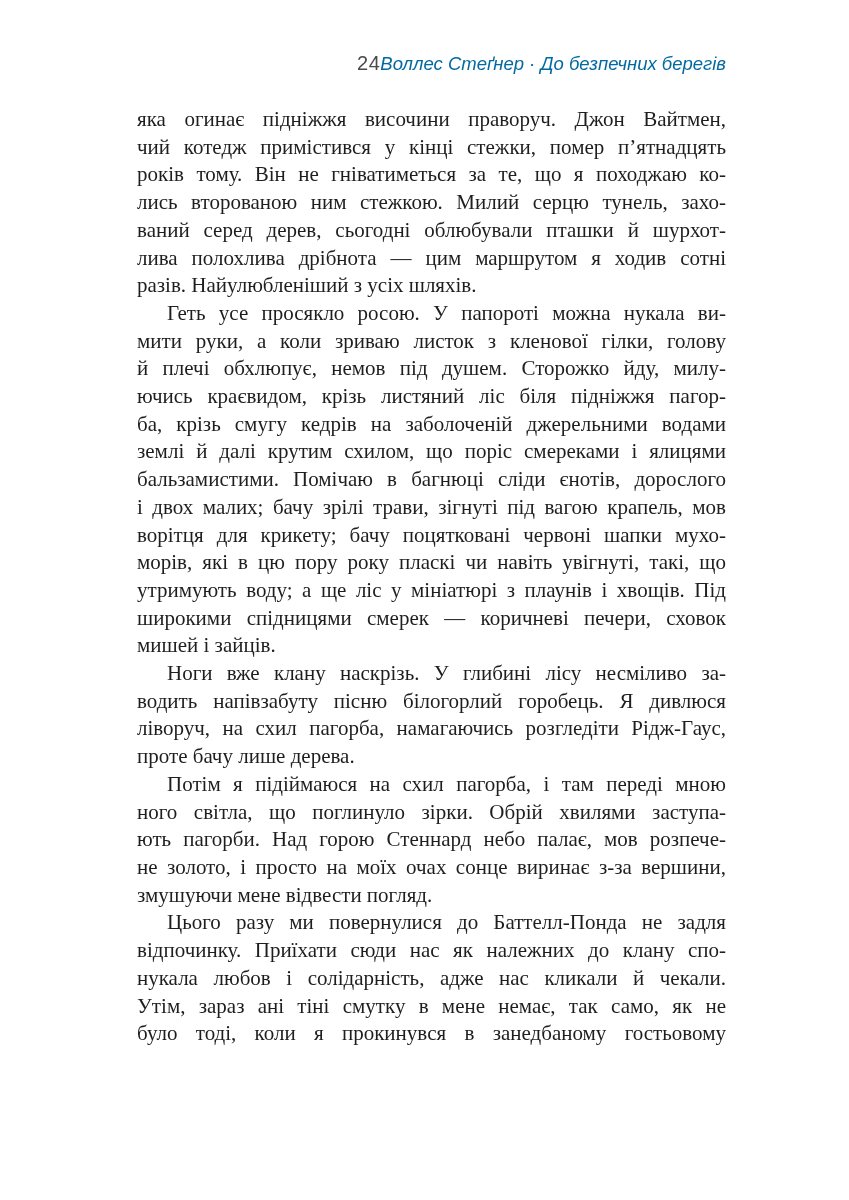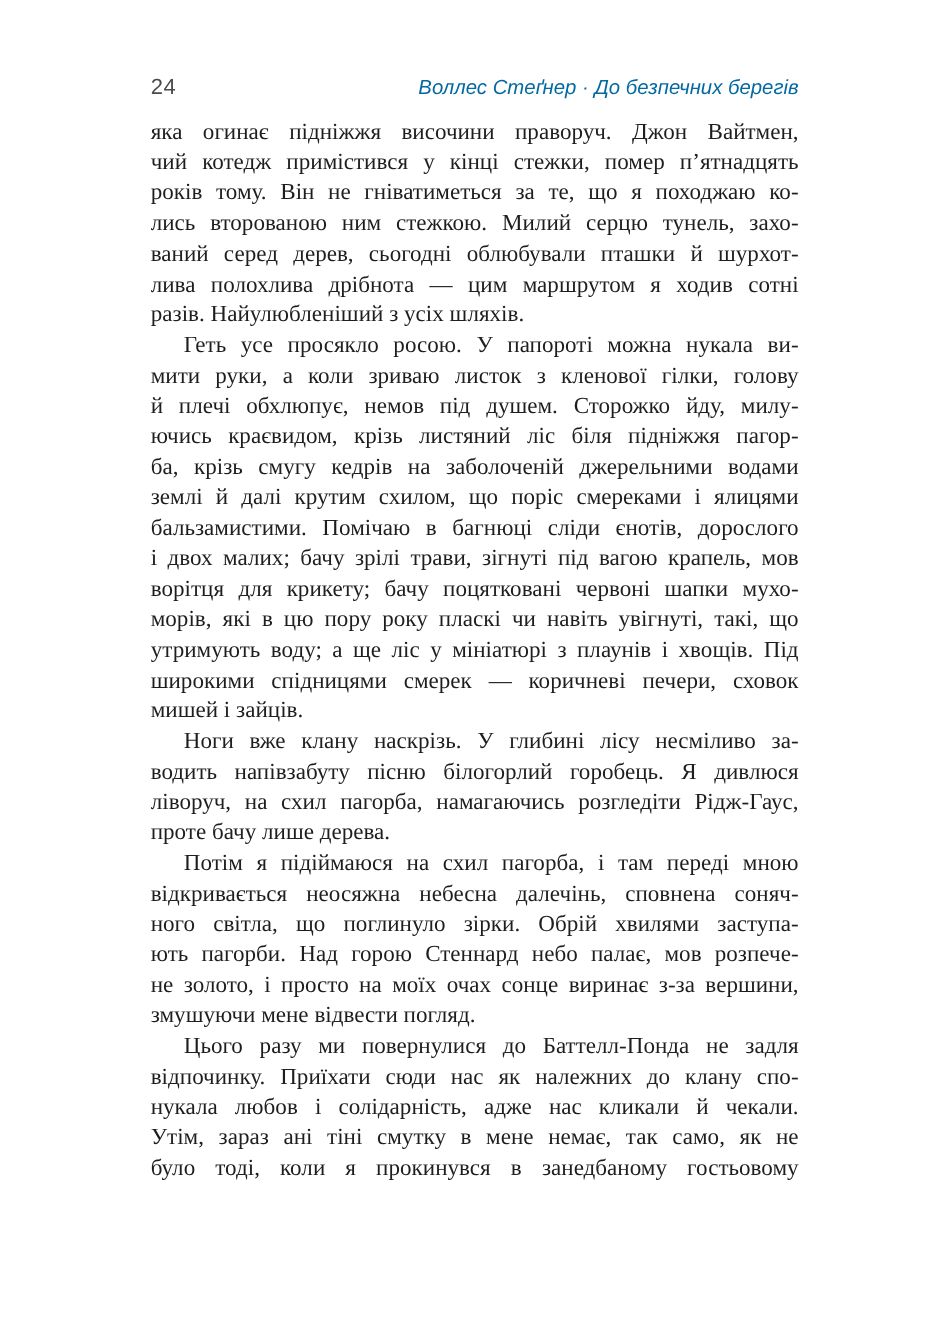--- a/index.html
+++ b/index.html
@@ -11,24 +11,24 @@
     position: relative;
     width: 849px;
     height: 1200px;
     background: #ffffff;
     overflow: hidden;
     font-family: "Liberation Serif", serif;
   }
   .header {
     position: absolute;
     left: 137px;
-    top: 68px;
+    top: 52px;
     width: 589px;
     display: flex;
-    justify-content: space-between;
+    justify-content: flex-end;
     align-items: baseline;
   }
   .folio {
     font-family: "Liberation Sans", sans-serif;
     font-size: 20px;
     font-weight: 400;
     color: #4a4a4a;
     letter-spacing: 0.5px;
   }
   .running-head {
@@ -85,21 +85,20 @@
       <div class="line">ворітця для крикету; бачу поцятковані червоні шапки мухо-</div>
       <div class="line">морів, які в цю пору року пласкі чи навіть увігнуті, такі, що</div>
       <div class="line">утримують воду; а ще ліс у мініатюрі з плаунів і хвощів. Під</div>
       <div class="line">широкими спідницями смерек — коричневі печери, сховок</div>
       <div class="line end">мишей і зайців.</div>
       <div class="line indent">Ноги вже клану наскрізь. У глибині лісу несміливо за-</div>
       <div class="line">водить напівзабуту пісню білогорлий горобець. Я дивлюся</div>
       <div class="line">ліворуч, на схил пагорба, намагаючись розгледіти Рідж-Гаус,</div>
       <div class="line end">проте бачу лише дерева.</div>
       <div class="line indent">Потім я підіймаюся на схил пагорба, і там переді мною</div>
-      <div class="line">відкривається неосяжна небесна далечінь, сповнена соняч-</div>
       <div class="line">ного світла, що поглинуло зірки. Обрій хвилями заступа-</div>
       <div class="line">ють пагорби. Над горою Стеннард небо палає, мов розпече-</div>
       <div class="line">не золото, і просто на моїх очах сонце виринає з-за вершини,</div>
       <div class="line end">змушуючи мене відвести погляд.</div>
       <div class="line indent">Цього разу ми повернулися до Баттелл-Понда не задля</div>
       <div class="line">відпочинку. Приїхати сюди нас як належних до клану спо-</div>
       <div class="line">нукала любов і солідарність, адже нас кликали й чекали.</div>
       <div class="line">Утім, зараз ані тіні смутку в мене немає, так само, як не</div>
       <div class="line">було тоді, коли я прокинувся в занедбаному гостьовому</div>
     </div>

